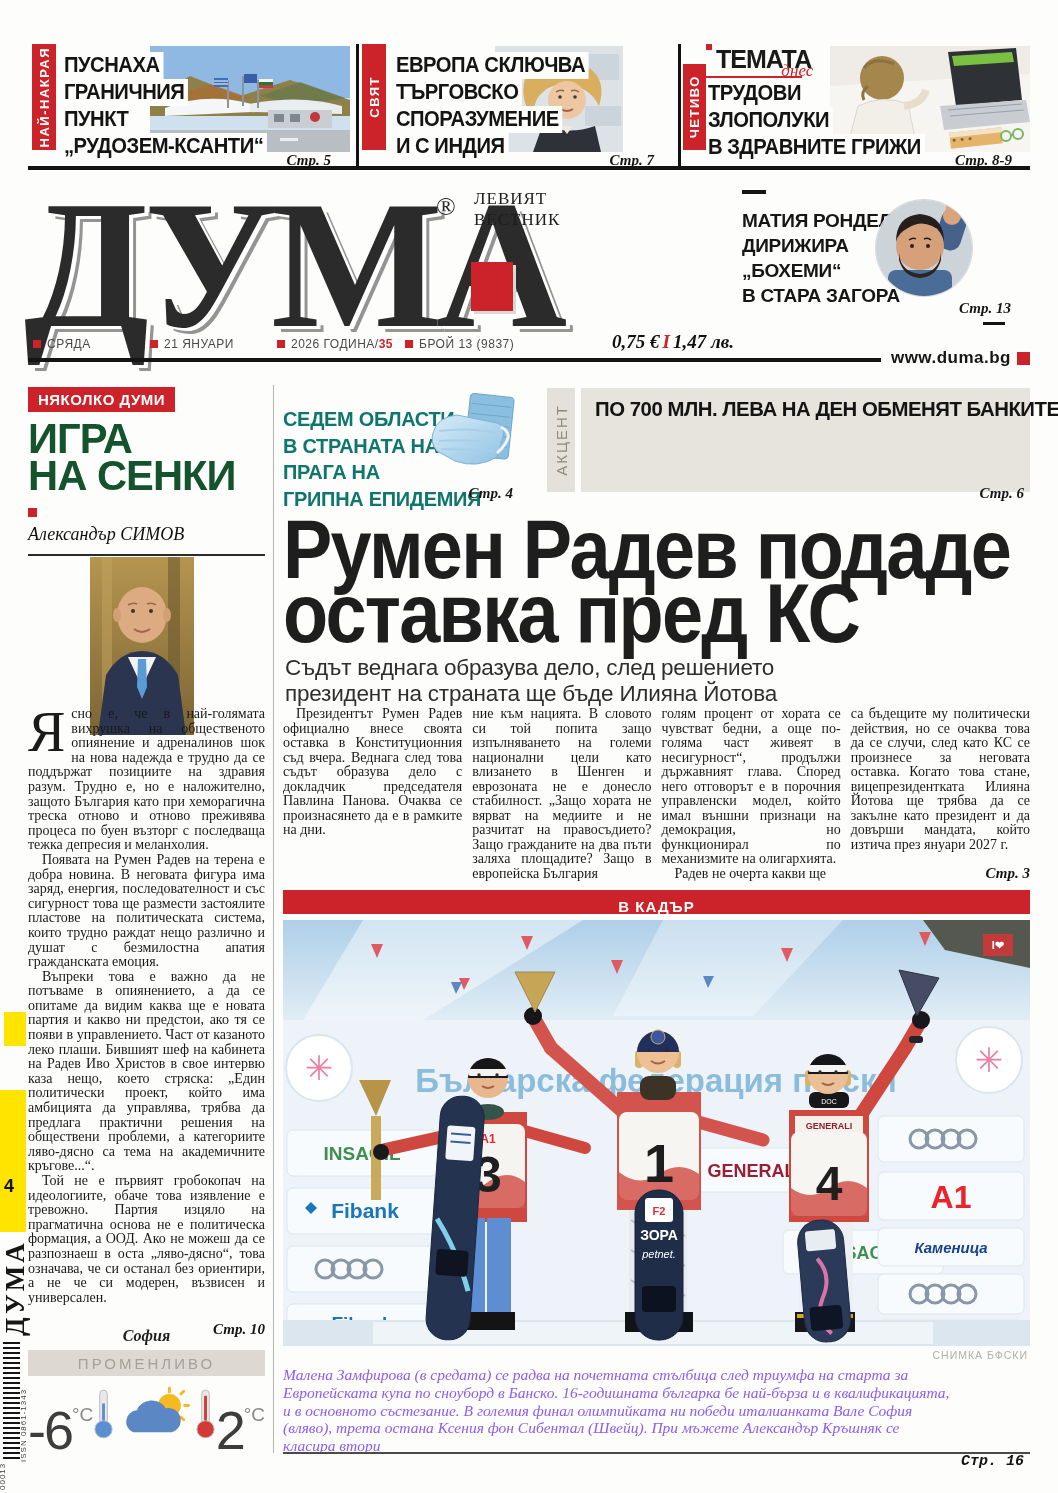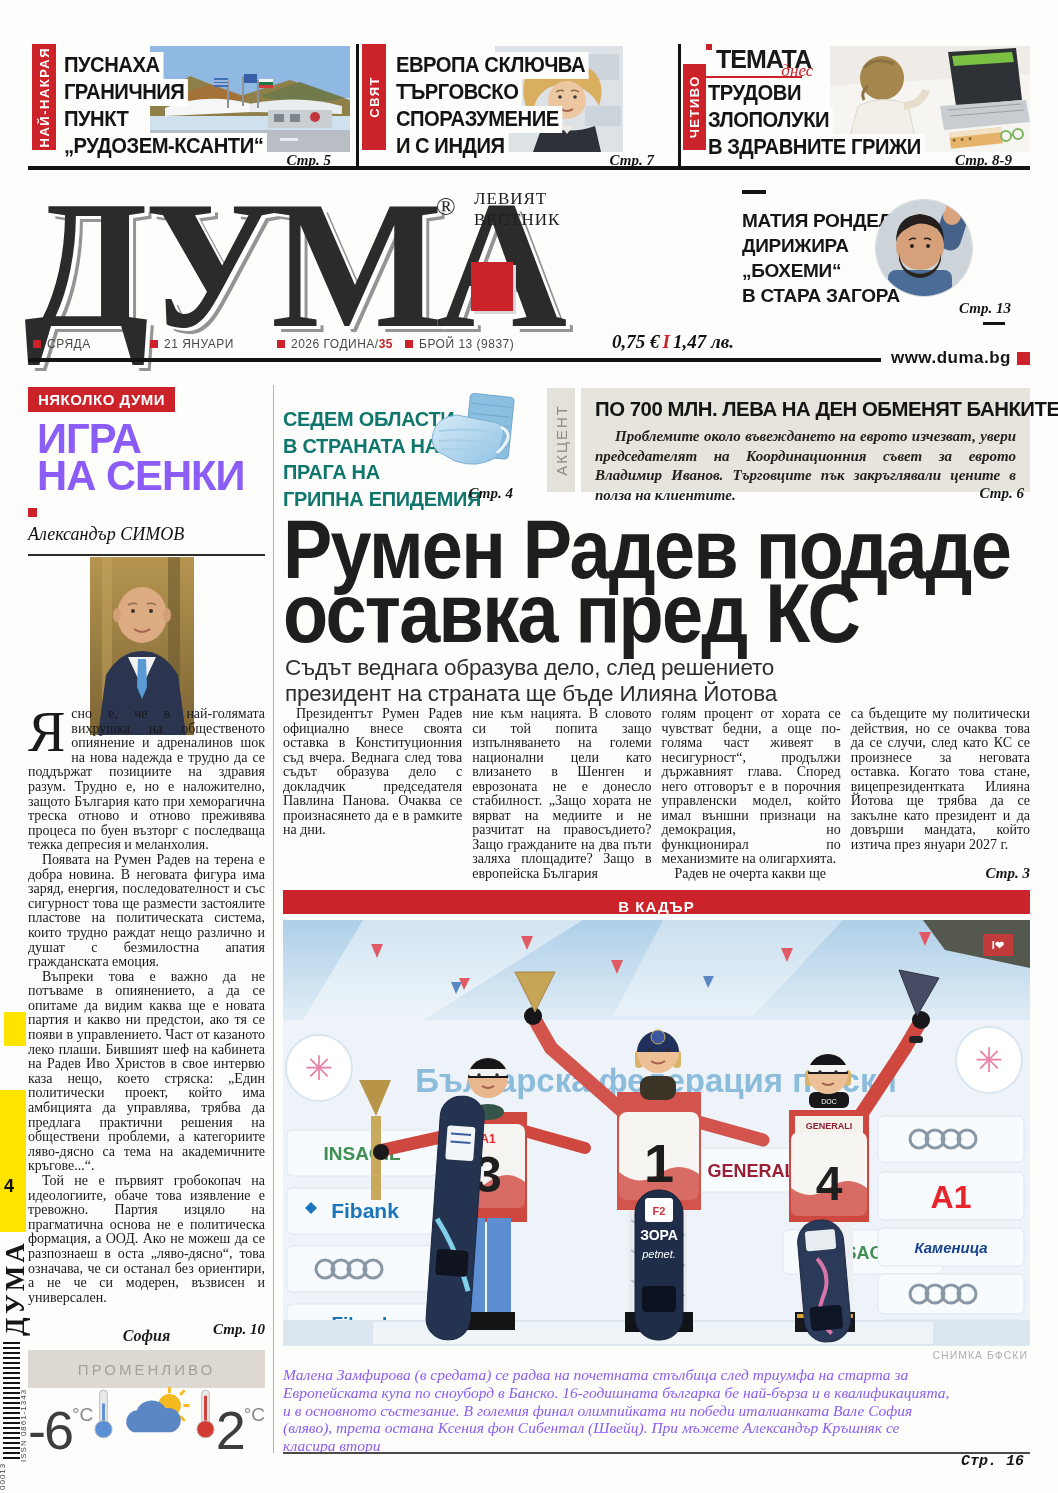--- a/index.html
+++ b/index.html
@@ -52,35 +52,35 @@
   .mast-rule{position:absolute;left:28px;top:358px;width:1002px;height:4px;background:#141414;}
   .website{position:absolute;right:28px;top:347px;background:#fdfdfb;padding:1px 0 1px 10px;z-index:2;
         font:bold 17px "Liberation Sans",sans-serif;color:#161616;letter-spacing:.5px;
         display:flex;align-items:center;gap:6px;}
   .website .sq{width:13px;height:13px;background:#cc2229;display:inline-block;}
 
   
   .leftcol{position:absolute;left:28px;top:385px;width:237px;}
   .kicker{display:inline-block;background:#cc2229;color:#fff;font:bold 15px "Liberation Sans",sans-serif;
         padding:4px 10px;letter-spacing:.5px;margin-top:2px;}
-  .op-title{margin-top:8px;font:bold 43px/37px "Liberation Sans",sans-serif;color:#8b5cf6;letter-spacing:-1px;margin-left:9px;}
+  .op-title{margin-top:8px;font:bold 43px/37px "Liberation Sans",sans-serif;color:#14532d;letter-spacing:-1px;}
   .op-title span{display:block;transform:scaleX(.97);transform-origin:0 50%;}
   .op-bullet{width:9px;height:9px;background:#cc2229;margin-top:14px;}
   .op-author{font:italic 18px "Liberation Serif",serif;margin-top:7px;color:#111;}
   .op-rule{height:2px;background:#2b2b2b;margin-top:9px;}
   .op-photo{position:absolute;left:62px;top:172px;}
   .op-body{position:absolute;left:0;top:322px;width:237px;
         font:14px/14.6px "Liberation Serif",serif;text-align:justify;color:#191919;}
   .op-body p{margin:0;text-indent:14px;}
   .op-body p.first{text-indent:0;}
   .dropcap{float:left;font:56px/46px "Liberation Serif",serif;padding:2px 6px 0 0;color:#1a1a1a;}
   .op-page{text-align:right;margin-top:16px;}
   .w-city{position:absolute;left:0;top:942px;width:237px;text-align:center;
         font:bold italic 16px "Liberation Serif",serif;}
-  .w-cond{position:absolute;left:0;top:965px;width:237px;height:38px;background:#ddd9d2;
+  .w-cond{position:absolute;left:0;top:965px;width:237px;height:26px;background:#ddd9d2;
         display:flex;align-items:center;justify-content:center;
         font:15px "Liberation Sans",sans-serif;color:#a6a196;letter-spacing:3px;}
   .w-row{position:absolute;left:0;top:1000px;width:237px;display:flex;align-items:flex-start;
         justify-content:space-between;}
   .w-temp{font:54px/60px "Liberation Sans",sans-serif;color:#3d3d3d;letter-spacing:-2px;}
   .w-temp sup{font-size:19px;color:#8a8a8a;letter-spacing:0;vertical-align:28px;}
   .col-divider{position:absolute;left:273px;top:385px;width:1px;height:1068px;background:#b3b3b3;}
 
   
   .main{position:absolute;left:283px;top:385px;width:747px;}
@@ -395,21 +395,20 @@
       <path d="M12,42 Q40,38 70,44 M12,52 Q40,50 70,54 M14,60 Q40,60 66,62" stroke="#a8cfe8" stroke-width="2" fill="none"></path>
       <path d="M74,38 Q90,46 70,64" stroke="#eef4f8" stroke-width="3" fill="none"></path>
     </svg>
     <div class="flu-page pref">Стр. 4</div>
 
     <div class="akcent">
         <span>АКЦЕНТ</span>
       </div>
     <div class="graybox">
       <h2>ПО 700 МЛН. ЛЕВА НА ДЕН ОБМЕНЯТ БАНКИТЕ</h2>
-      <p>Проблемите около въвеждането на еврото изчезват, увери председателят на Координационния съвет за еврото Владимир Иванов. Търговците пък закръглявали цените в полза на клиентите.</p>
     </div>
     <div class="box-page pref">Стр. 6</div>
 
     <div class="h1block">
       <span class="h1line" style="top:0;">Румен Радев подаде</span>
       <span class="h1line" style="top:64px;">оставка пред КС</span>
     </div>
     <div class="deck">Съдът веднага образува дело, след решението президент на страната ще бъде Илияна Йотова</div>
 
     <div class="lead-cols">

